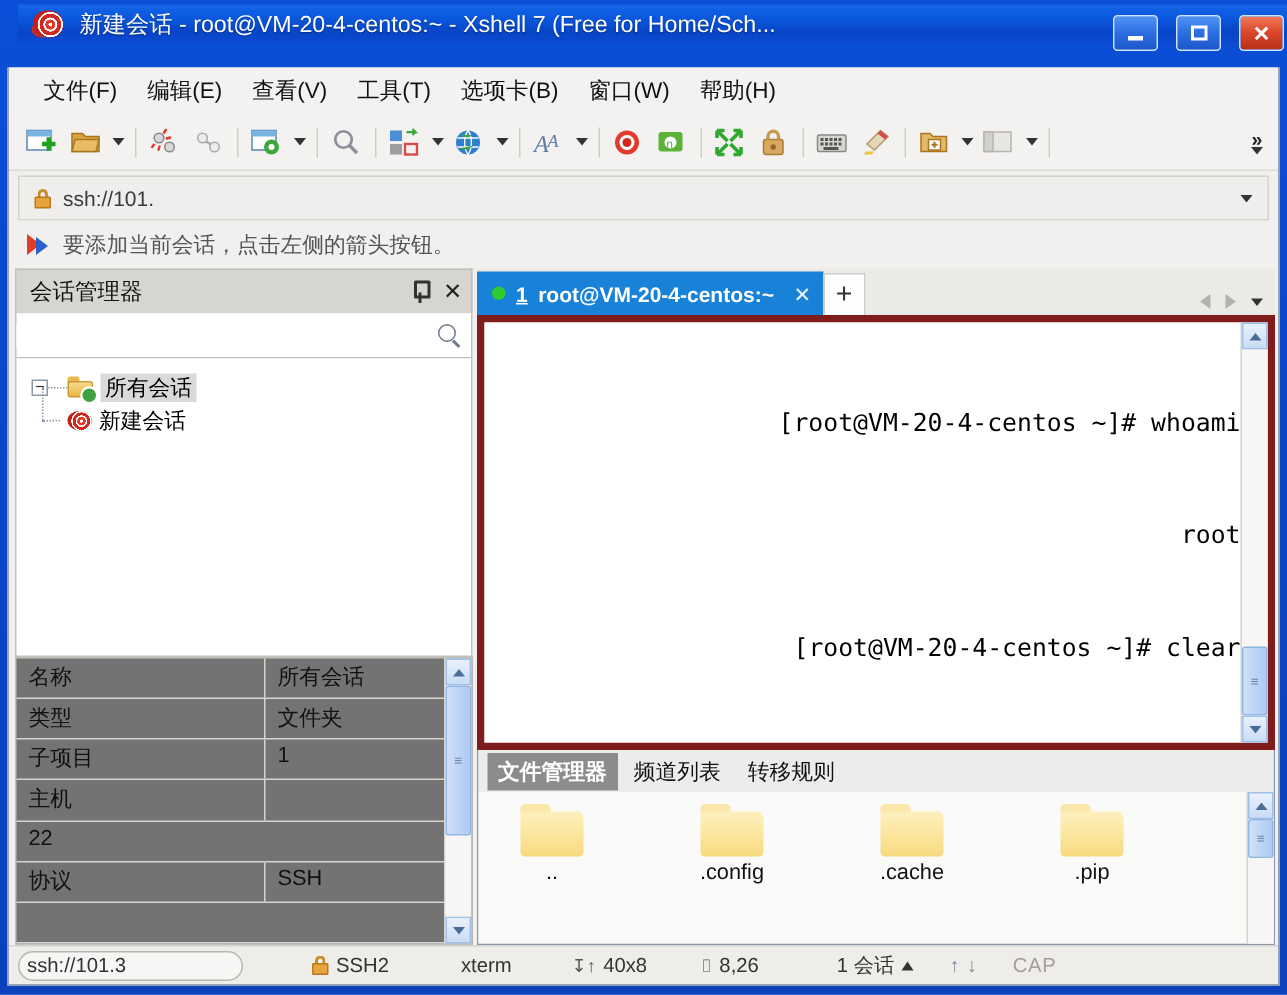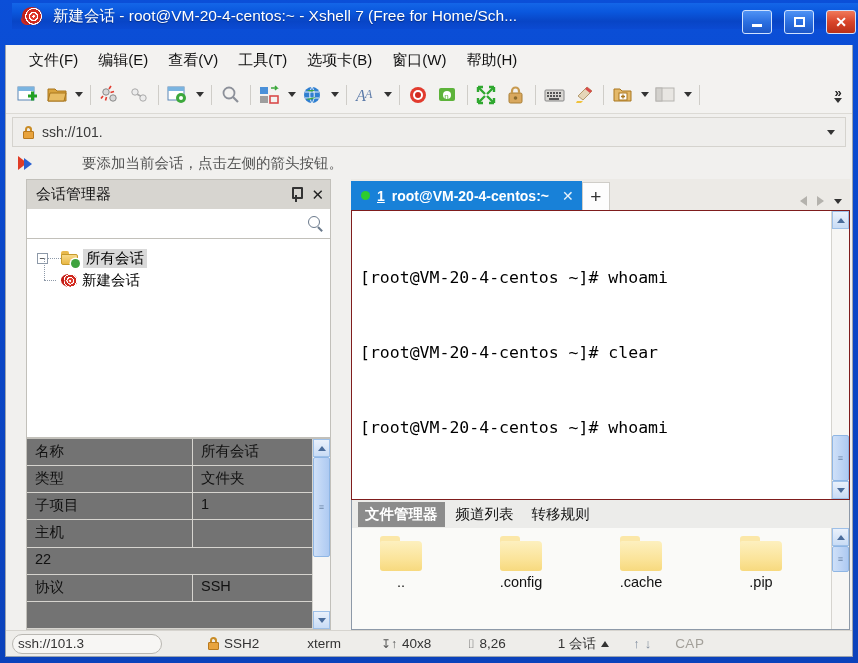--- a/index.html
+++ b/index.html
@@ -75,28 +75,28 @@
     height: 30px; margin: 3px 6px 0 6px; background: #efeeec; border: 1px solid #d5d3ce;
     display: flex; align-items: center; padding: 0 6px;
   }
   .lock { width: 11px; height: 13px; position: relative; margin-left: 4px; flex:none; }
   .lock .body { position: absolute; bottom: 0; width: 11px; height: 8px; background: #e8a33d; border: 1px solid #b8791f; border-radius: 1px;}
   .lock .shackle { position: absolute; top: 0; left: 2px; width: 7px; height: 6px; border: 2px solid #c98c26; border-bottom: none; border-radius: 4px 4px 0 0;}
   .addr-text { margin-left: 8px; font-size: 14px; color: #3a3a3a; }
   .addr-caret { margin-left: auto; margin-right: 4px; }
 
   
-  .noticebar { height: 32px; display: flex; align-items: center; padding-left: 12px; background: #f1f0ee; gap: 40px; }
+  .noticebar { height: 32px; display: flex; align-items: center; padding-left: 12px; background: #f1f0ee; }
   .flagicon { width: 16px; height: 16px; position: relative; flex: none; }
   .flagicon .r { position:absolute; left:0; top:1px; width:0;height:0; border-left: 9px solid #e03c26; border-bottom: 7px solid transparent; border-top: 7px solid transparent;}
   .flagicon .b { position:absolute; left:6px; top:3px; width:0;height:0; border-left: 8px solid #2a5fd0; border-bottom: 6px solid transparent; border-top: 6px solid transparent;}
   .notice-text { margin-left: 8px; font-size: 14.5px; color: #555; }
 
   
-  .main { flex: 1; display: flex; padding: 0 2px 0 20px; gap: 20px; min-height: 0; }
+  .main { flex: 1; display: flex; padding: 0 2px 0 4px; gap: 3px; min-height: 0; }
 
   
   .sessmgr { width: 305px; display: flex; flex-direction: column; min-height: 0; }
   .sm-header {
     height: 30px; background: #d7d5d0; display: flex; align-items: center; padding: 0 6px 0 9px;
     border: 1px solid #c2c0ba; border-bottom: none;
   }
   .sm-title { font-size: 15px; color: #111; }
   .sm-acts { margin-left: auto; display: flex; align-items: center; gap: 9px; }
   .pin { width: 13px; height: 15px; position: relative; cursor: pointer; }
@@ -171,21 +171,21 @@
   .tab-num { text-decoration: underline; }
   .tab-x { font-size: 14px; font-weight: normal; opacity: .9; margin-left: 6px; cursor: pointer;}
   .newtab {
     width: 28px; height: 28px; background: #fdfdfd; border: 1px solid #cfcdc8; border-bottom: none;
     display: flex; align-items: center; justify-content: center; font-size: 19px; color: #333; cursor: pointer;
   }
   .tabstrip-right { margin-left: auto; display: flex; align-items: center; gap: 10px; padding: 0 8px 4px 0; }
   .tri-l { width:0;height:0;border-top:5px solid transparent;border-bottom:5px solid transparent;border-right:7px solid #b4b2ad; cursor:pointer;}
   .tri-r { width:0;height:0;border-top:5px solid transparent;border-bottom:5px solid transparent;border-left:7px solid #b4b2ad; cursor:pointer;}
 
-  .terminal-wrap { flex: 1; display: flex; min-height: 0; border: 1px solid #7f1d1d; background: #fff; }
+  .terminal-wrap { flex: 1; display: flex; min-height: 0; border: 5px solid #7f1d1d; background: #fff; text-align: right; }
   .terminal {
     flex: 1; background: #ffffff; font-family: "DejaVu Sans Mono", monospace;
     font-size: 16.5px; line-height: 25px; color: #000; padding: 4px 0 0 8px; overflow: hidden; white-space: pre;
   }
   .tline { height: 25px; }
   .term-scroll { width: 18px; background: #f3f2f0; border-left: 1px solid #d6d4cf; display: flex; flex-direction: column; }
 
   
   .fmgr { height: 130px; display: flex; flex-direction: column; border: 1px solid #8d99a8; border-top: none; background: #fafaf8;}
   .fm-tabs { height: 28px; display: flex; align-items: center; background: #ececea; padding-left: 6px; gap: 4px; }
@@ -522,20 +522,21 @@
           <div class="tabstrip-right">
             <div class="tri-l"></div>
             <div class="tri-r"></div>
             <div class="caret"></div>
           </div>
         </div>
 
         <div class="terminal-wrap">
           <div class="terminal">
             <div class="tline">[root@VM-20-4-centos ~]# whoami</div>
+            <div class="tline">root</div>
             <div class="tline">[root@VM-20-4-centos ~]# clear</div>
             <div class="tline">[root@VM-20-4-centos ~]# whoami</div>
             
             
             
             
           </div>
           <div class="term-scroll">
             <div class="sb-btn">
                 <div class="sb-arrow up"></div>

